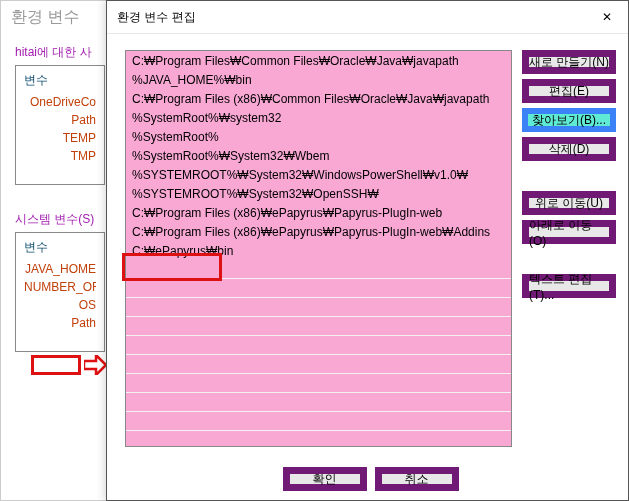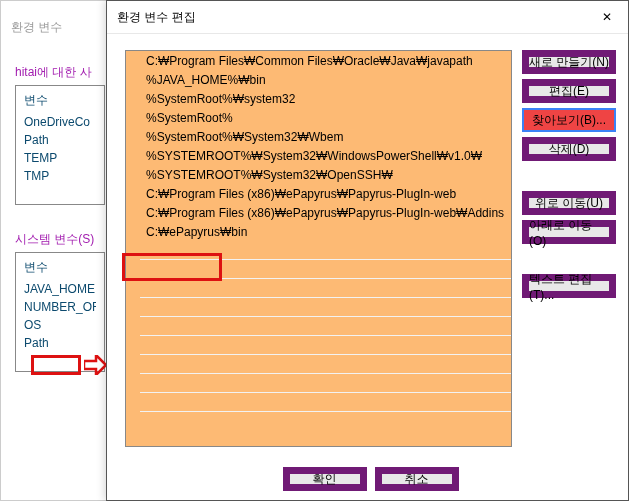--- a/index.html
+++ b/index.html
@@ -1,40 +1,40 @@
 <!DOCTYPE html>
 <html><head>
   <meta charset="utf-8">
   <style>
     * { box-sizing: border-box; margin: 0; padding: 0; font-family: "Malgun Gothic", "Segoe UI", sans-serif; font-size: 12px; }
     body { background: #f0f0f0; width: 629px; height: 501px; overflow: hidden; position: relative; }
     
     .back-window { position: absolute; left: 0; top: 0; width: 120px; height: 501px; background: #fff; border: 1px solid #ccc; }
-    .back-title { padding: 18px 10px; color: #999; font-size: 12px; }
+    .back-title { padding: 6px 10px; color: #999; font-size: 16px; }
     .back-content { padding: 10px 14px 0 14px; }
     .section-label { color: #a21caf; margin-bottom: 4px; font-size: 12px; }
     .var-box { border: 1px solid #888; padding: 6px 8px; min-height: 120px; background: #fff; margin-bottom: 26px; }
     .var-header { color: #0c4a6e; margin-bottom: 6px; }
-    .var-item { color: #0c4a6e; margin-bottom: 4px; white-space: nowrap; overflow: hidden; }
+    .var-item { color: #c2410c; margin-bottom: 4px; white-space: nowrap; overflow: hidden; text-align: right; }
     
     .main-window { position: absolute; left: 106px; top: 0; width: 523px; height: 501px; background: #fff; border: 1px solid #555; box-shadow: -2px 0 8px rgba(0,0,0,0.15); }
     .titlebar { display: flex; align-items: center; justify-content: space-between; padding: 6px 0 6px 10px; border-bottom: 1px solid #e8e8e8; }
     .titlebar-text { color: #000; }
     .close-btn { width: 42px; height: 20px; display: flex; align-items: center; justify-content: center; font-size: 14px; color: #000; cursor: pointer; }
     
     .dialog-body { display: flex; padding: 16px 12px 12px 18px; gap: 10px; height: calc(100% - 30px); flex-direction: column; }
     .main-area { display: flex; gap: 10px; flex: 1; min-height: 0; }
-    .list-box { border: 1px solid #888; background: #fdba74; flex: 1; overflow: hidden; padding-left: 14px; }
+    .list-box { border: 1px solid #888; background: #f9a8d4; flex: 1; overflow: hidden; }
     .list-row { padding: 2px 6px; color: #000; white-space: nowrap; overflow: hidden; height: 19px; line-height: 16px; border-bottom: 1px solid transparent; }
     .list-empty-rows { height: 100%; }
     .grid-line { height: 19px; border-bottom: 1px solid #f2f2f2; }
     
     .btn-col { display: flex; flex-direction: column; gap: 5px; width: 94px; }
     .btn { height: 24px; border: 7px solid #701a75; background: #e8e8e8; color: #000; display: flex; align-items: center; justify-content: center; cursor: pointer; }
-    .btn.focus { border: 2px solid #3b82f6; background: #ef4444; text-align: right; }
+    .btn.focus { border: 6px solid #3b82f6; background: #5eead4; text-align: right; }
     .btn-gap { height: 20px; }
     
     .footer-btns { display: flex; justify-content: center; gap: 8px; padding-top: 10px; }
     .footer-btns .btn { width: 84px; }
     
     .highlight-box { position: absolute; border: 3px solid #d11; pointer-events: none; }
     .hb1 { left: 122px; top: 253px; width: 100px; height: 28px; }
     
     .arrow { position: absolute; left: 84px; top: 355px; width: 22px; height: 20px; pointer-events: none; }
     .path-hl { position: absolute; left: 31px; top: 355px; width: 50px; height: 20px; border: 3px solid #d11; pointer-events: none; }
@@ -81,20 +81,21 @@
     <div class="close-btn">
       <span>✕</span>
     </div>
   </div>
   <div class="dialog-body">
     <div class="main-area">
       <div class="list-box">
         <div id="path-entries">
             <div class="list-row">C:₩Program Files₩Common Files₩Oracle₩Java₩javapath</div>
             <div class="list-row">%JAVA_HOME%₩bin</div>
+            <div class="list-row">C:₩Program Files (x86)₩Common Files₩Oracle₩Java₩javapath</div>
             <div class="list-row">%SystemRoot%₩system32</div>
             <div class="list-row">%SystemRoot%</div>
             <div class="list-row">%SystemRoot%₩System32₩Wbem</div>
             <div class="list-row">%SYSTEMROOT%₩System32₩WindowsPowerShell₩v1.0₩</div>
             <div class="list-row">%SYSTEMROOT%₩System32₩OpenSSH₩</div>
             <div class="list-row">C:₩Program Files (x86)₩ePapyrus₩Papyrus-PlugIn-web</div>
             <div class="list-row">C:₩Program Files (x86)₩ePapyrus₩Papyrus-PlugIn-web₩Addins</div>
             <div class="list-row">C:₩ePapyrus₩bin</div>
           </div>
         <div class="list-empty-rows" id="empty-rows">

